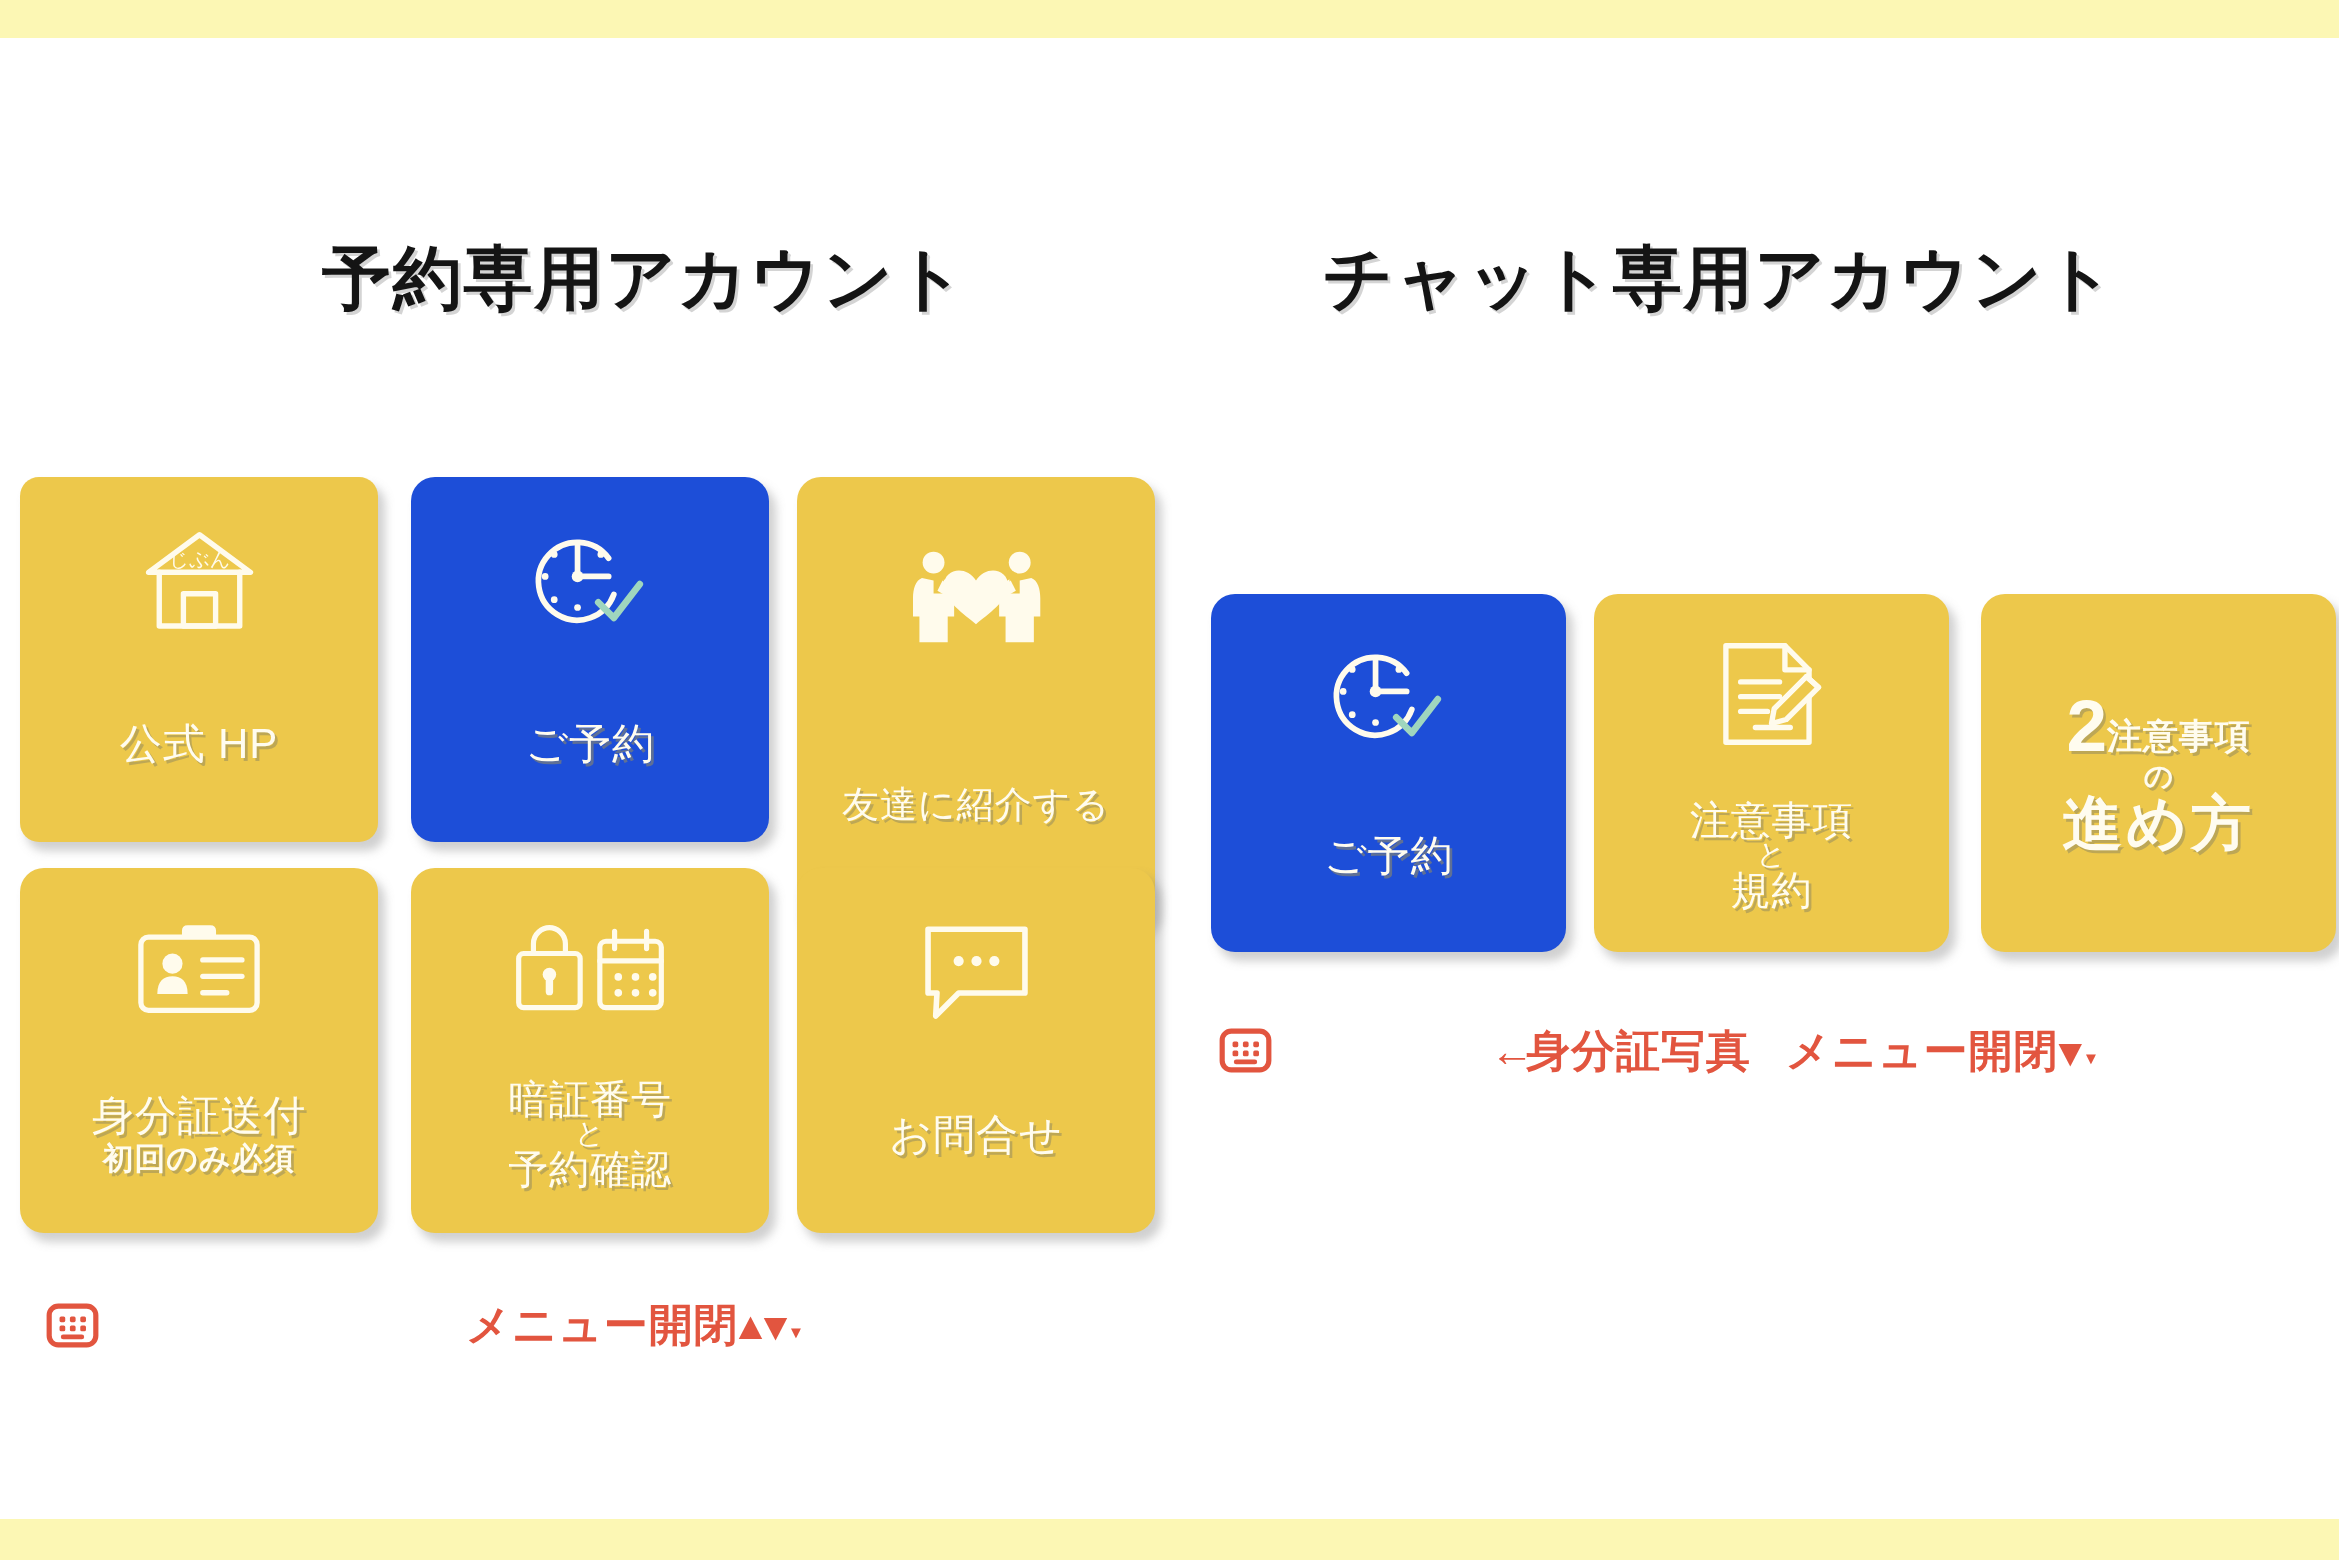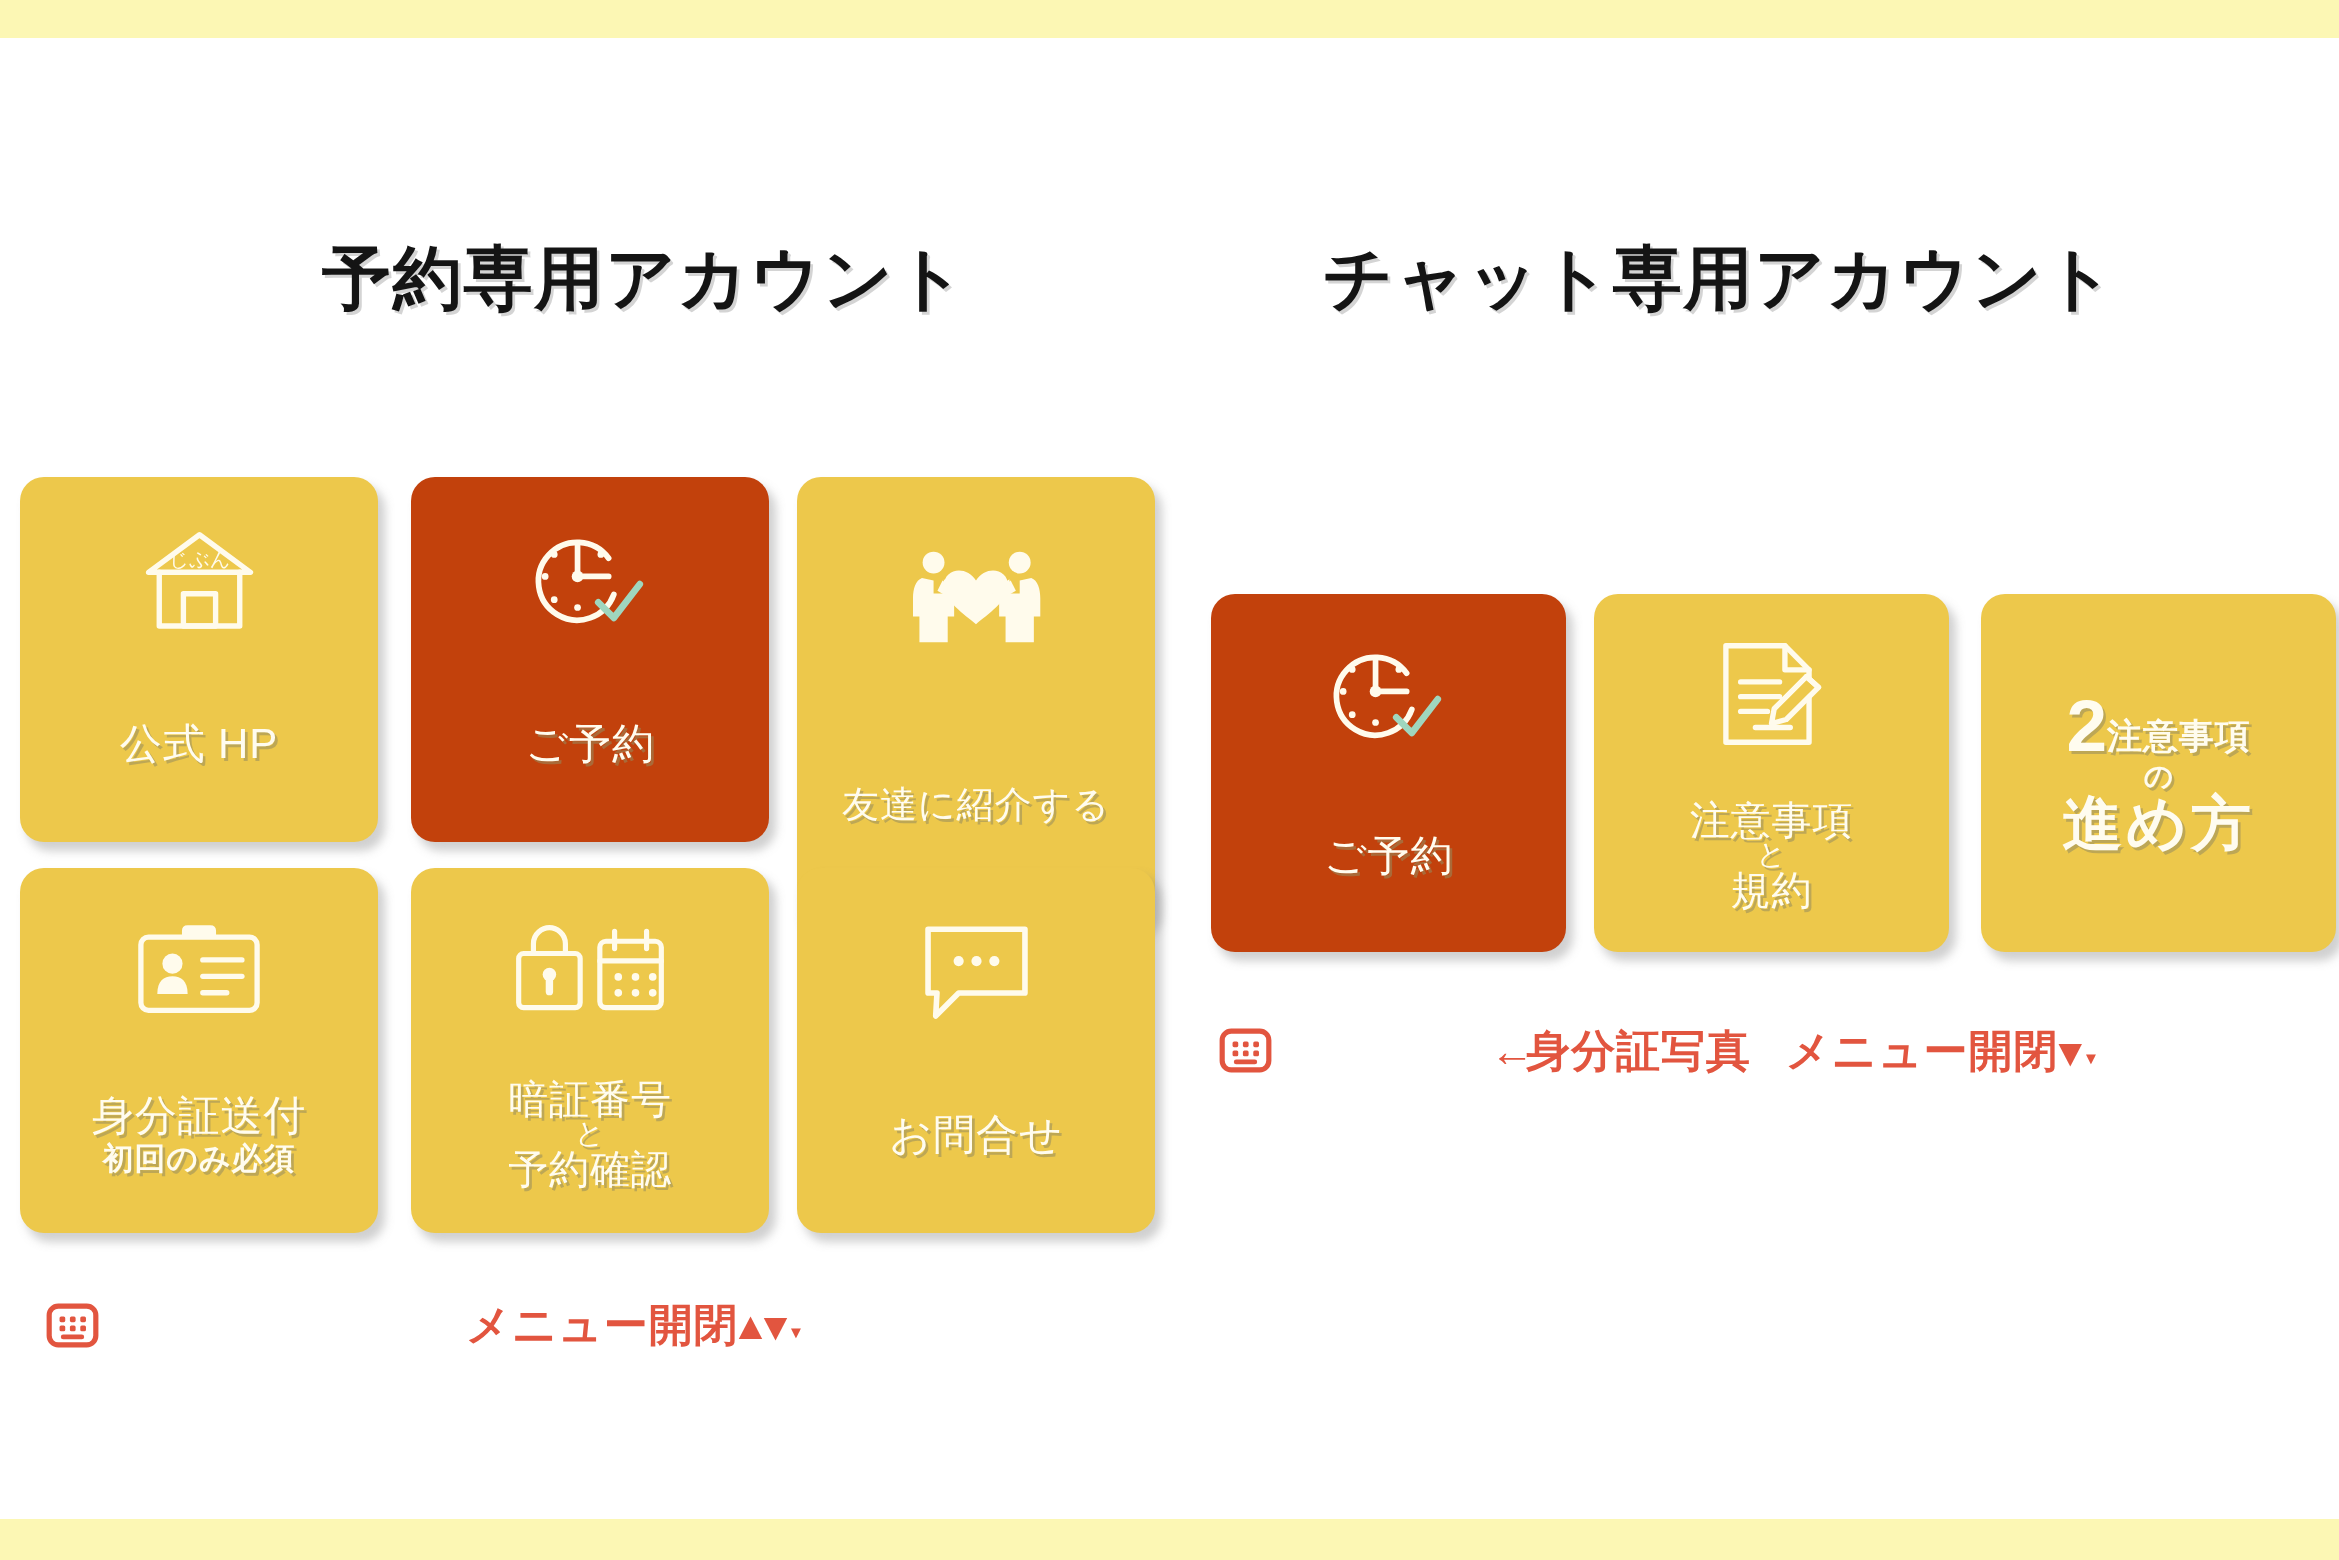--- a/index.html
+++ b/index.html
@@ -48,21 +48,21 @@
     position: absolute;
     border-radius: 24px;
     background: #EDC84B;
     box-shadow: 6.4px 8.2px 9.1px rgba(120,120,120,0.35);
     display: flex;
     flex-direction: column;
     align-items: center;
     justify-content: flex-start;
     overflow: hidden;
   }
-  .tile.dark { background: #c2410c; }
+  .tile.dark { background: #1d4ed8; }
 
   .tile-icon {
     margin-top: 8%;
     height: 40%;
     display: flex;
     align-items: center;
     justify-content: center;
   }
   .tile-icon svg { display: block; overflow: visible; }
 
@@ -120,21 +120,21 @@
     font-weight: bold;
     text-shadow: 2.7px 2.7px 0 rgba(150,140,95,0.55);
   }
   .howto-row1 { display: flex; align-items: flex-end; }
   .howto-big  { font-size: 73px; line-height: 0.95; }
   .howto-mid  { font-size: 35px; line-height: 1.0; padding-bottom: 7.3px; letter-spacing: 0.9px;}
   .howto-row2 { font-size: 29px; line-height: 1.0; margin-top: 1.8px; }
   .howto-row3 { font-size: 60px; line-height: 1.05; letter-spacing: 3.7px; margin-top: 1.8px;}
 
   
-  #tile-hp        { left: 20px;   top: 477px;  width: 358px; height: 365px; }
+  #tile-hp        { left: 20px;   top: 477px;  width: 358px; height: 365px; border-radius: 19px; }
   #tile-reserve-l { left: 411px;  top: 477px;  width: 358px; height: 365px; }
   #tile-refer     { left: 797px;  top: 477px;  width: 358px; height: 453px; }
   #tile-id        { left: 20px;   top: 868px;  width: 358px; height: 365px; }
   #tile-pin       { left: 411px;  top: 868px;  width: 358px; height: 365px; }
   #tile-contact   { left: 797px;  top: 868px;  width: 358px; height: 365px; }
 
   
   #tile-reserve-r { left: 1211px; top: 594px; width: 355px; height: 358px; }
   #tile-terms     { left: 1594px; top: 594px; width: 355px; height: 358px; }
   #tile-howto     { left: 1981px; top: 594px; width: 355px; height: 358px; }

